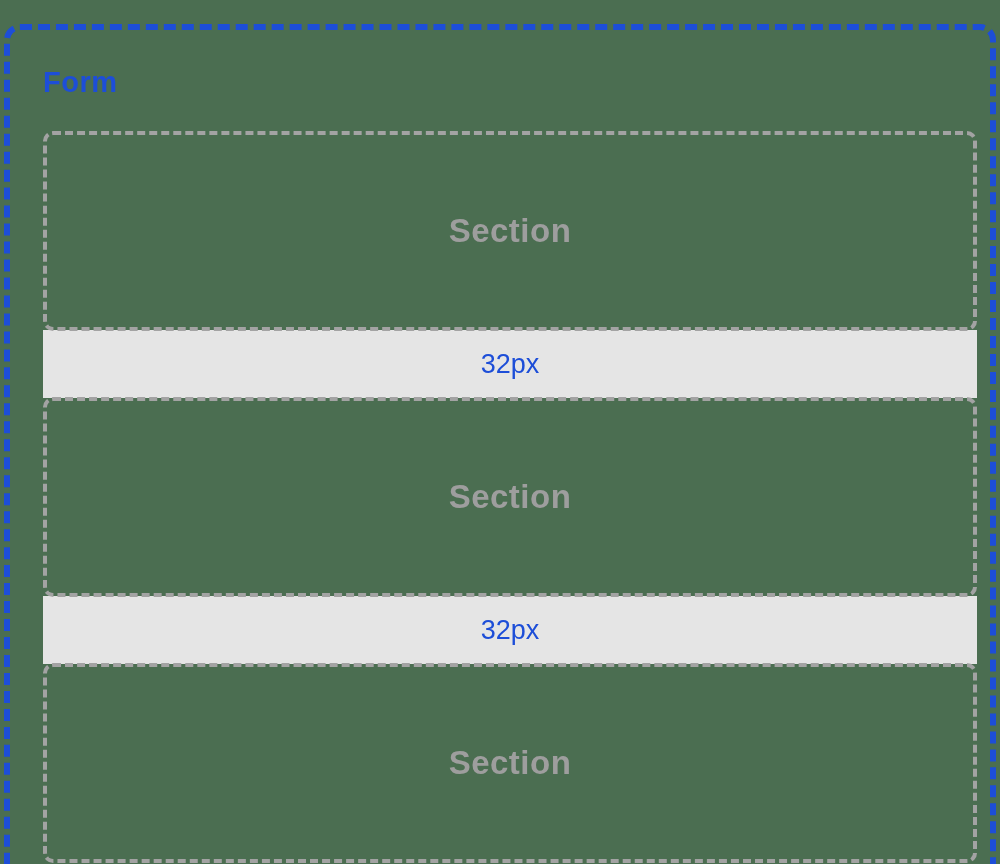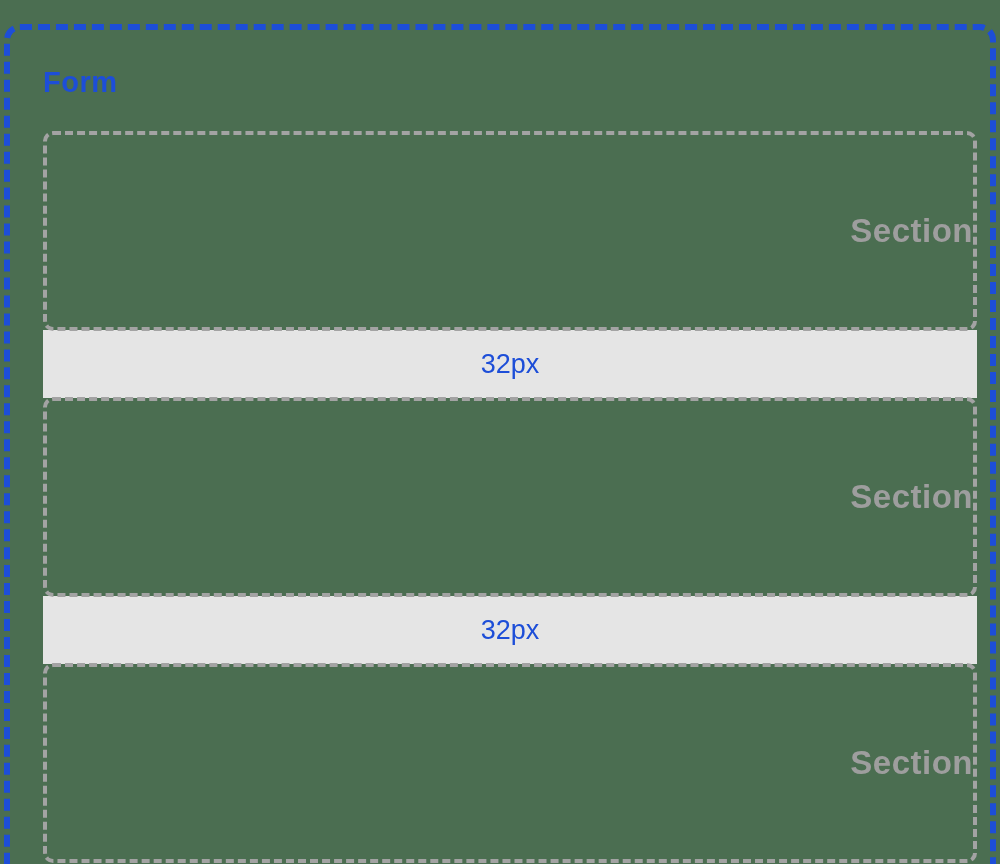--- a/index.html
+++ b/index.html
@@ -38,21 +38,21 @@
   .section {
     position: absolute;
     left: 33px;
     width: 934px;
     height: 200px;
     border: 4px dashed #a3a3a3;
     border-radius: 10px;
     box-sizing: border-box;
     display: flex;
     align-items: center;
-    justify-content: flex-end;
+    justify-content: center;
     z-index: 1;
   }
   .section-label {
     font-size: 33px;
     font-weight: bold;
     color: #9e9e9e;
     letter-spacing: 0.5px;
   }
   .spacer {
     position: absolute;

